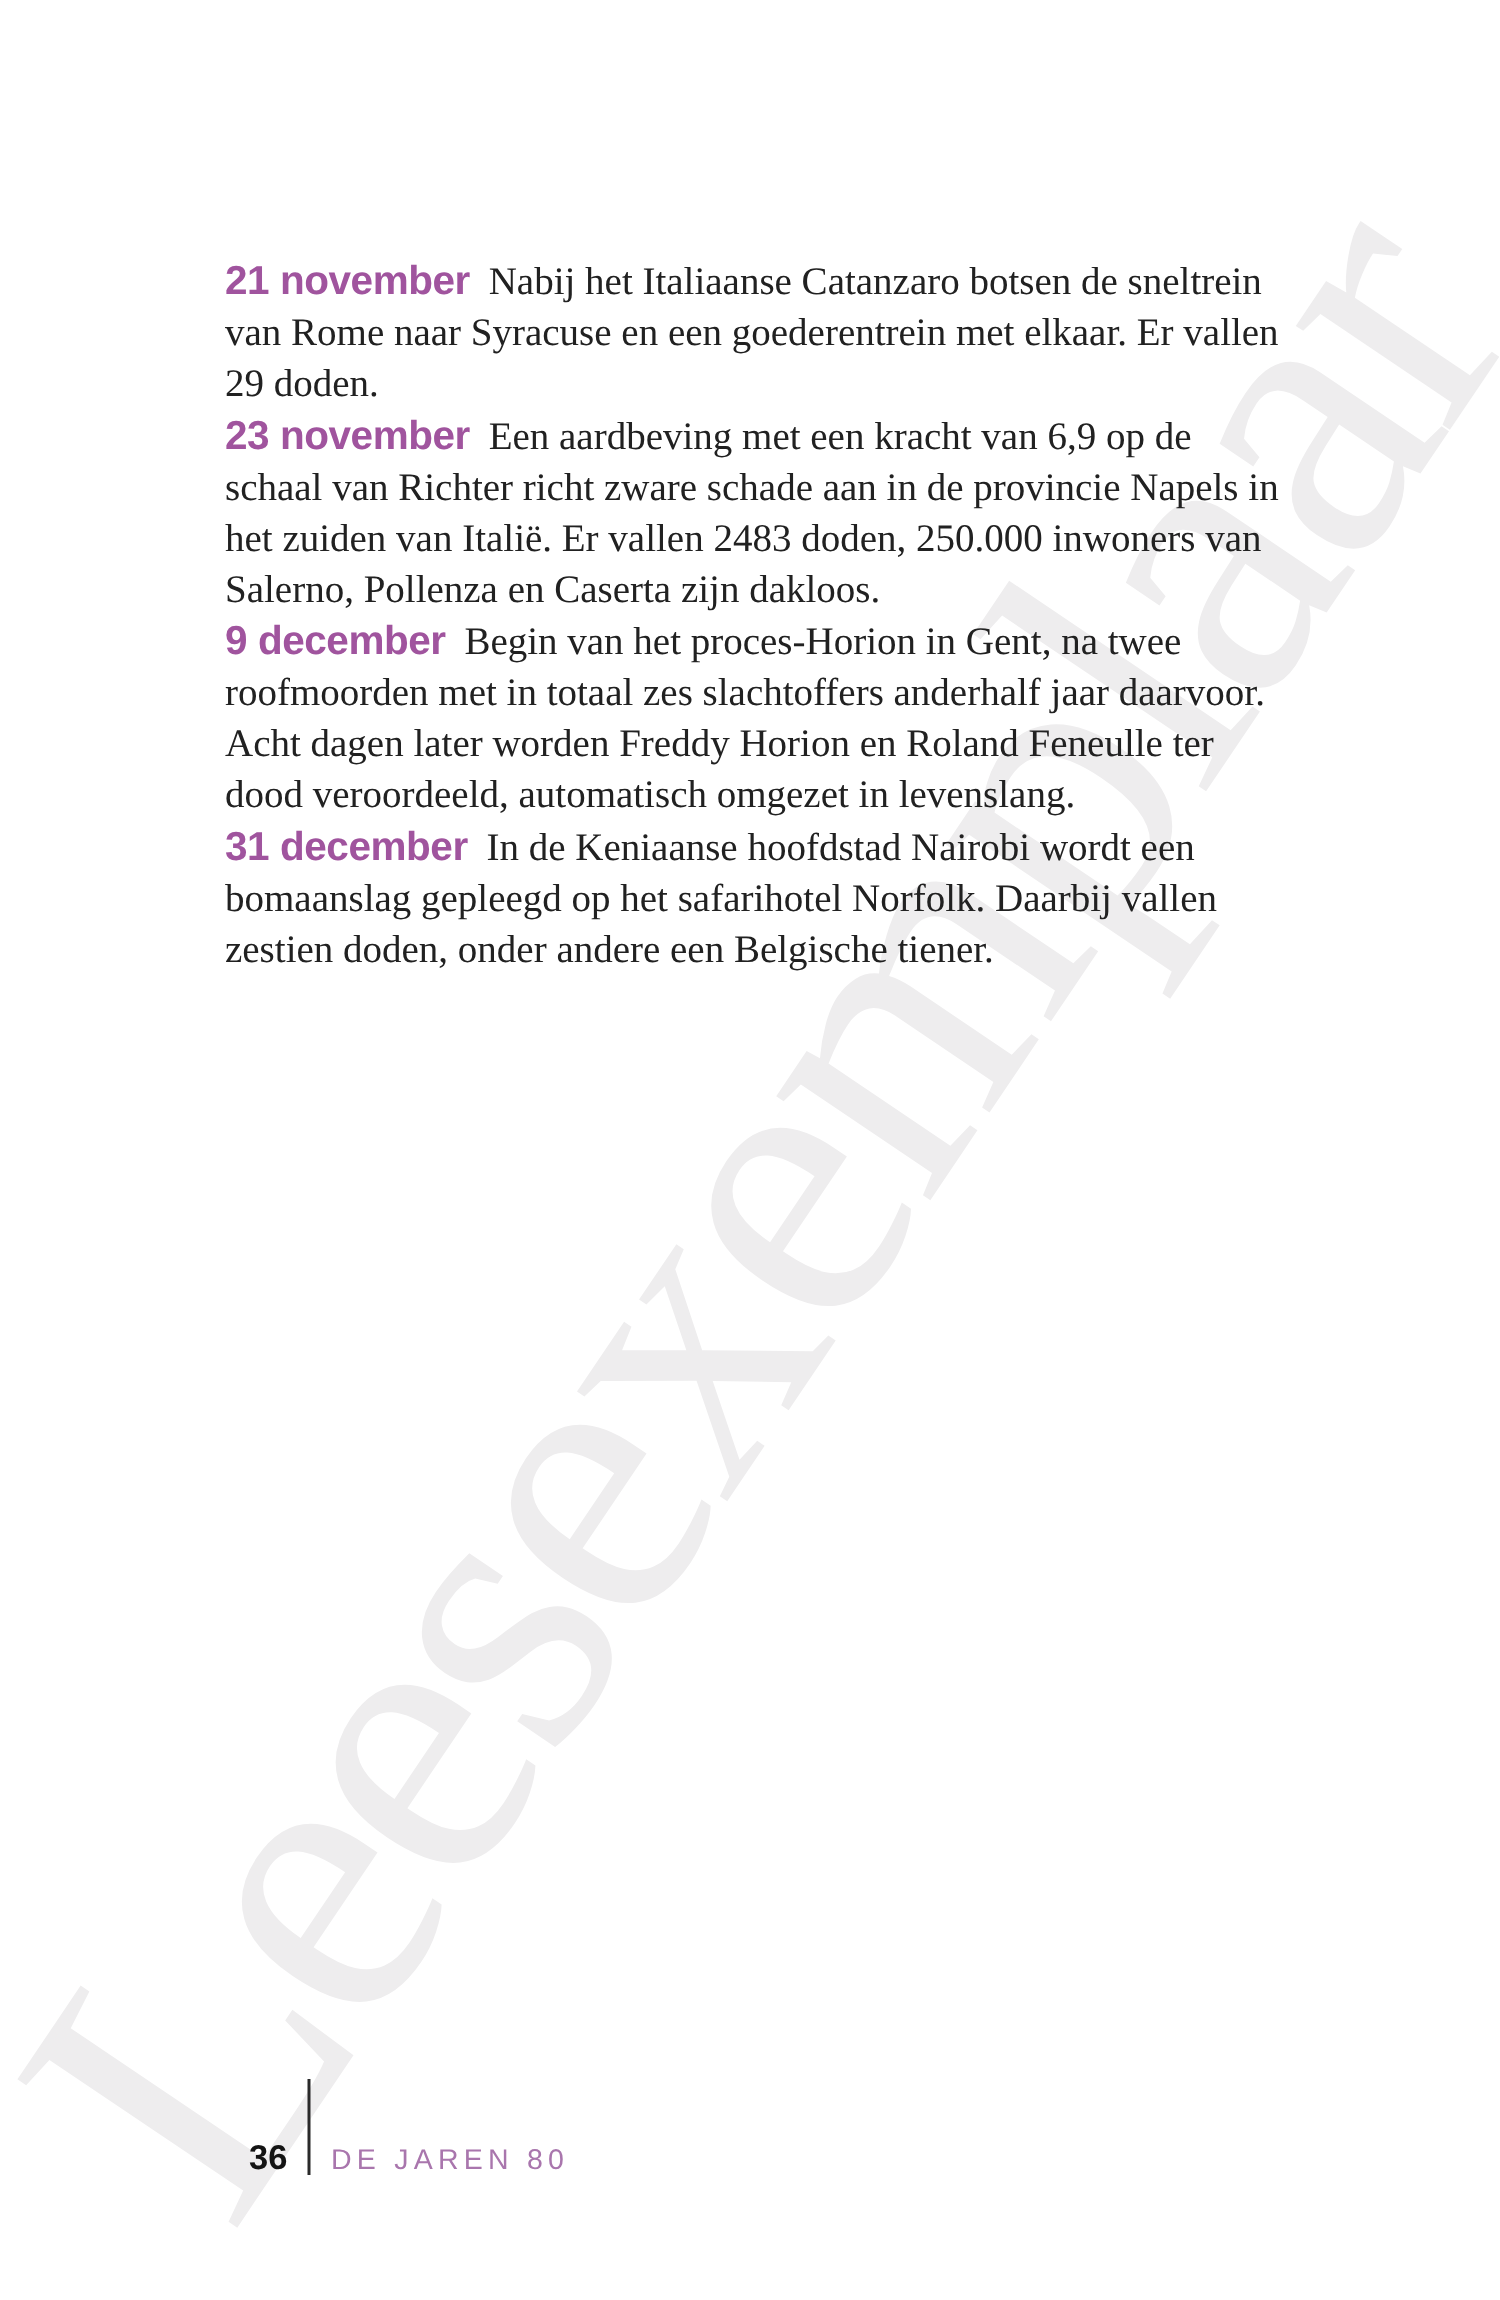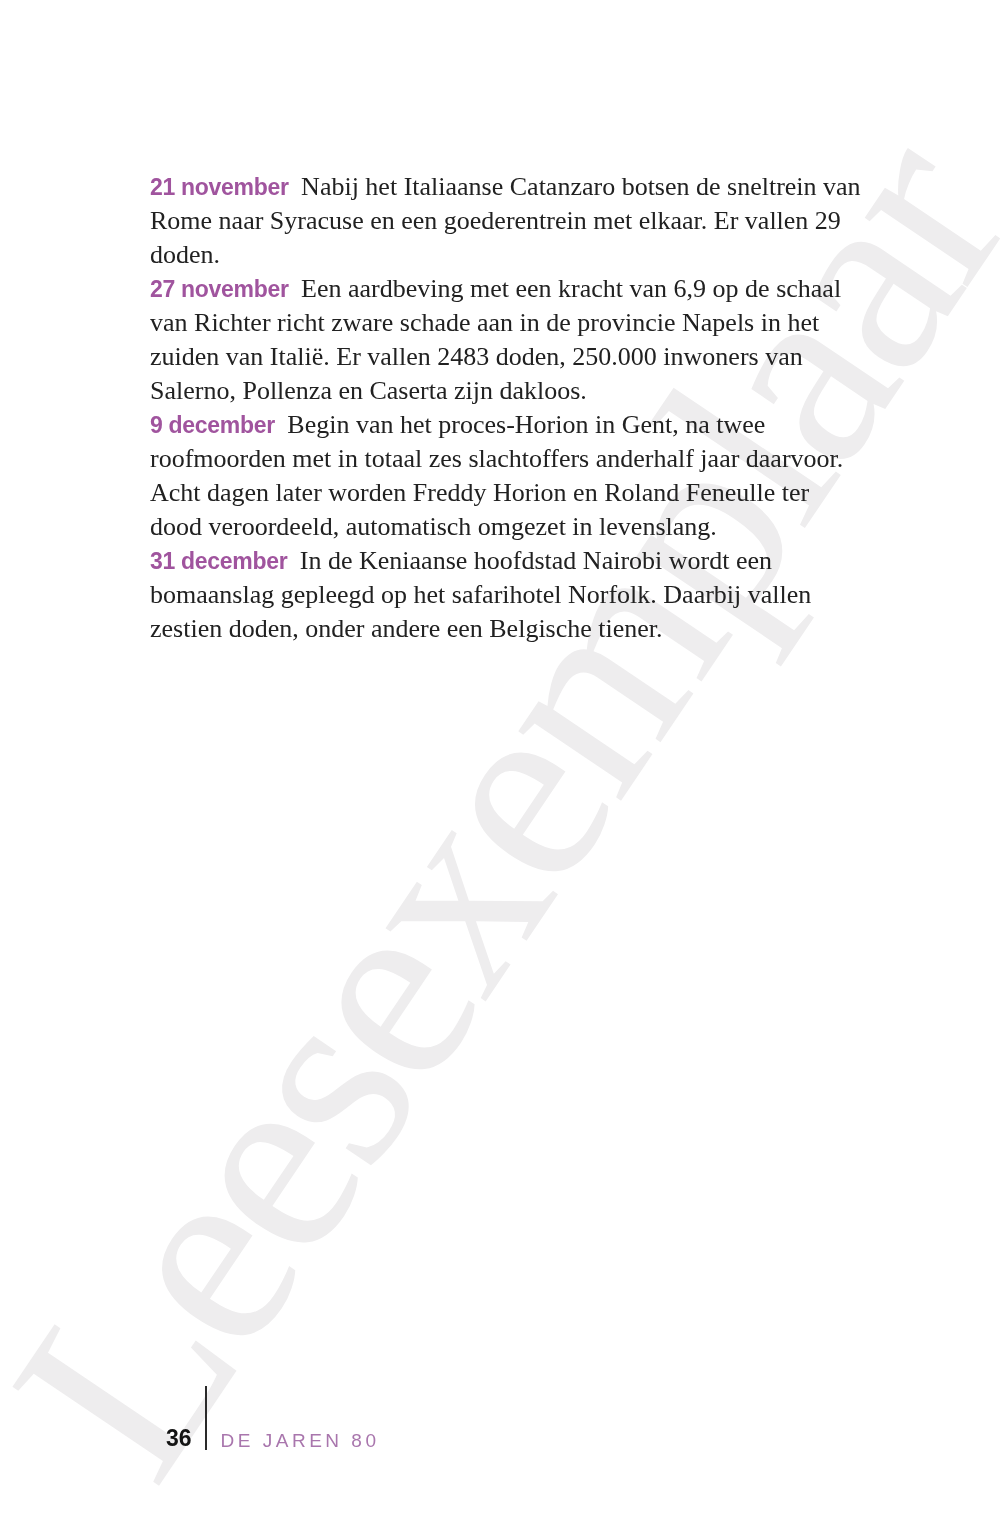--- a/index.html
+++ b/index.html
@@ -41,21 +41,21 @@
   .event {
     margin: 0;
     font-size: 26px;
     line-height: 34px;
     color: var(--body-text, #212121);
     text-align: left;
   }
   .date {
     font-family: "Liberation Sans", sans-serif;
     font-weight: 700;
-    font-size: 23px;
+    font-size: 27px;
     letter-spacing: -0.3px;
     color: var(--date-accent, #a0549e);
     margin-right: 6px;
   }
   
   .footer {
     position: absolute;
     left: 166px;
     top: 1384px;
     display: flex;
@@ -91,21 +91,21 @@
 
 <div class="page">
 
   <div class="watermark">Leesexemplaar</div>
 
   <main class="content">
 
     <p class="event"><span class="date">21 november</span> <span>Nabij het Italiaanse Catanzaro botsen de sneltrein van Rome naar Syracuse en een goederentrein met elkaar. Er vallen 29 doden.</span></p>
 
 
-    <p class="event"><span class="date">27 november</span> <span>Een aardbeving met een kracht van 6,9 op de schaal van Richter richt zware schade aan in de provincie Napels in het zuiden van Italië. Er vallen 2483 doden, 250.000 inwoners van Salerno, Pollenza en Caserta zijn dakloos.</span></p>
+    <p class="event"><span class="date">23 november</span> <span>Een aardbeving met een kracht van 6,9 op de schaal van Richter richt zware schade aan in de provincie Napels in het zuiden van Italië. Er vallen 2483 doden, 250.000 inwoners van Salerno, Pollenza en Caserta zijn dakloos.</span></p>
 
 
 
     <p class="event"><span class="date">9 december</span> <span>Begin van het proces-Horion in Gent, na twee roofmoorden met in totaal zes slachtoffers anderhalf jaar daarvoor. Acht dagen later worden Freddy Horion en Roland Feneulle ter dood veroordeeld, automatisch omgezet in levenslang.</span></p>
 
 
     <p class="event"><span class="date">31 december</span> <span>In de Keniaanse hoofdstad Nairobi wordt een bomaanslag gepleegd op het safarihotel Norfolk. Daarbij vallen zestien doden, onder andere een Belgische tiener.</span></p>
 
   </main>
 

